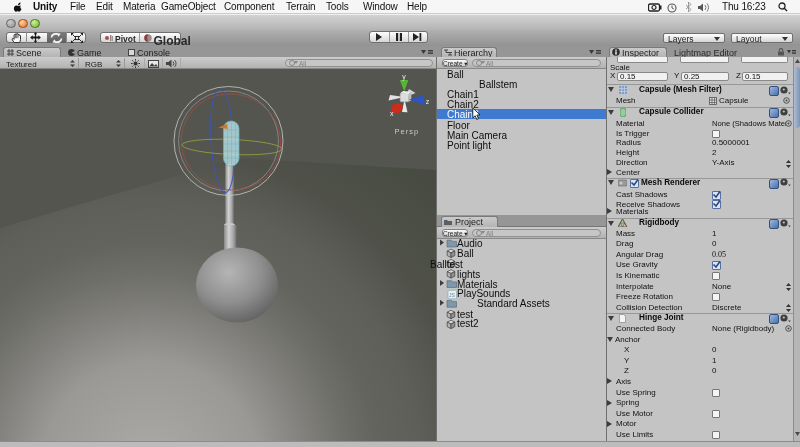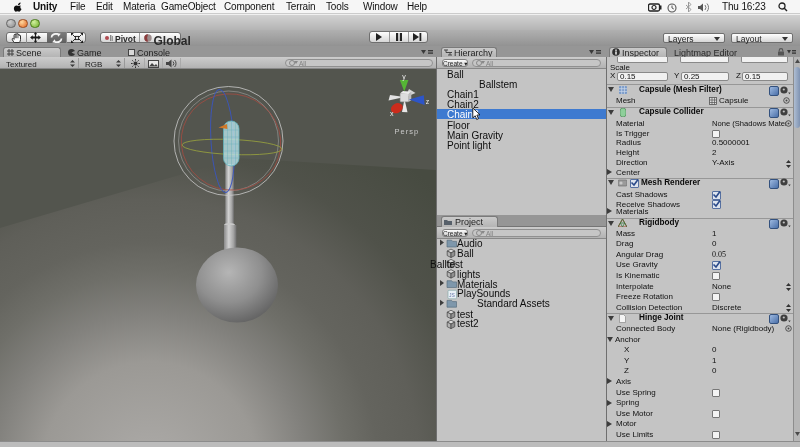--- a/index.html
+++ b/index.html
@@ -295,21 +295,21 @@
 <div class="search" style="left:472px;top:58.5px;width:129px;">All</div>
 <div class="mag" style="left:476px;top:60px;"></div>
 <div class="magd" style="left:481px;top:61px;"></div>
 <div id="selrow"></div>
 <div class="row" style="left:447px;top:68.8px;">Ball</div>
 <div class="row" style="left:447px;top:79.2px;padding-left:32px;">Ballstem</div>
 <div class="row" style="left:447px;top:89.4px;">Chain1</div>
 <div class="row" style="left:447px;top:99.4px;">Chain2</div>
 <div class="row" style="left:447px;top:109.2px;color:#fff;">Chain3</div>
 <div class="row" style="left:447px;top:119.5px;">Floor</div>
-<div class="row" style="left:447px;top:129.7px;">Main Gravity</div>
+<div class="row" style="left:447px;top:129.7px;">Main Camera</div>
 <div class="row" style="left:447px;top:139.8px;">Point light</div>
 <svg class="abs" style="left:472px;top:107.5px" width="9" height="13" viewBox="0 0 9 13">
     <path d="M0.8 0v9.8l2.4-2 1.5 3.7 1.8-0.8-1.6-3.6 3.1-0.3z" fill="#fff" stroke="#000" stroke-width="0.8"></path>
   </svg>
 
 <div class="abs" style="left:437px;top:215px;width:169px;height:12px;background:#969696;border-bottom:1px solid #757575;box-sizing:border-box;"></div>
 <div class="tab" style="left:441px;top:216px;width:57px;height:11px;"></div>
 <svg class="abs" style="left:444px;top:218.5px" width="8" height="6" viewBox="0 0 8 6">
     <path d="M0 1h3l1 1h4v4H0z" fill="#57606a"></path>
   </svg>

